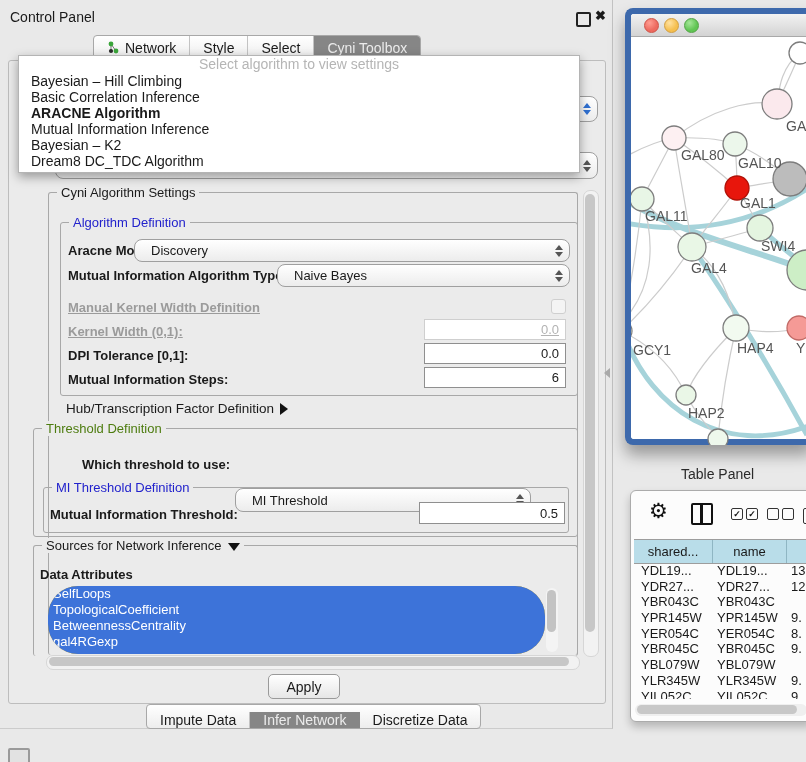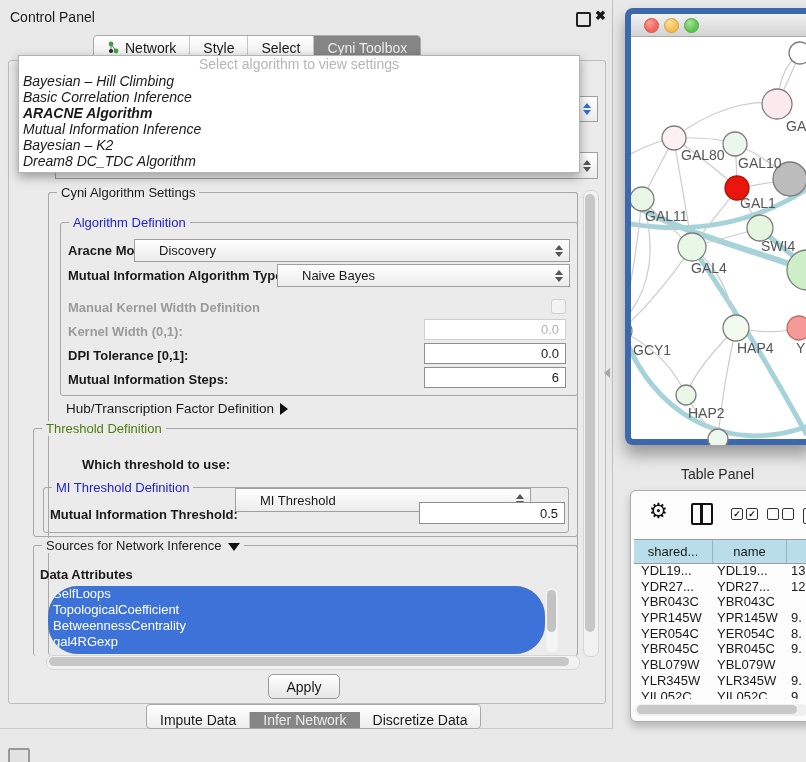--- a/index.html
+++ b/index.html
@@ -14,43 +14,43 @@
   .float-btn{left:576px;top:12px;width:11px;height:11px;border:2px solid #222;border-radius:2px;}
   .close-btn{left:595px;top:8px;font-size:13px;font-weight:bold;}
   .tabstrip{left:93px;top:35px;height:23px;display:flex;align-items:stretch;
             background:linear-gradient(#ffffff,#ededed);border:1px solid #a8a8a8;border-radius:4px;overflow:hidden;}
   .tab{display:flex;align-items:center;gap:5px;padding:0 13px;font-size:14px;border-right:1px solid #c3c3c3;}
   .tab:last-child{border-right:none;}
   .tab.sel{background:#868686;color:#ececec;border-right:none;}
   .inner{left:8px;top:60px;width:596px;height:642px;background:#ebebeb;border:1px solid #bdbdbd;border-radius:3px;}
 
   
-  .combo{background:linear-gradient(#ffffff,#ececec);border:1px solid #9f9f9f;border-radius:0;
-         font-size:13px;display:flex;align-items:center;padding-left:24px;box-sizing:border-box;}
+  .combo{background:linear-gradient(#ffffff,#ececec);border:1px solid #9f9f9f;border-radius:8px;
+         font-size:13px;display:flex;align-items:center;padding-left:16px;box-sizing:border-box;}
   .stepper{position:absolute;right:7px;top:50%;transform:translateY(-50%);width:8px;height:12px;}
   .stepper:before{content:"";position:absolute;left:1px;top:0;border-left:4px solid transparent;
          border-right:4px solid transparent;border-bottom:5px solid #555;}
   .stepper:after{content:"";position:absolute;left:1px;bottom:0;border-left:4px solid transparent;
          border-right:4px solid transparent;border-top:5px solid #555;}
   .stepper.focus:before{border-bottom-color:#2f6fd0;} .stepper.focus:after{border-top-color:#2f6fd0;}
   .ghost{color:#a9a9a9;}
 
   
   .popup{left:18px;top:55px;width:560px;height:116px;background:#fff;border:1px solid #b4b4b4;
          box-shadow:0 4px 10px rgba(0,0,0,.35);z-index:6;}
   .popup .prompt{height:17px;line-height:17px;text-align:center;color:#b5b5b5;font-size:14px;}
-  .popup .it{height:16px;line-height:16px;padding-left:4px;font-size:14px;font-style:italic;}
+  .popup .it{height:16px;line-height:16px;padding-left:12px;font-size:14px;}
   .popup .it.bold{font-weight:bold;}
 
   
   .gb{border:1px solid #a8a8a8;border-radius:3px;}
   .gt{position:absolute;top:-8px;left:8px;background:#ebebeb;padding:0 4px;font-size:13px;white-space:nowrap;}
   .blue{color:#2222cc;} .green{color:#4d7c0f;}
   .lbl{font-size:13px;font-weight:bold;white-space:nowrap;}
-  .dis{color:#9b9b9b;}
+  .dis{color:#9b9b9b;text-decoration:underline;}
   .field{background:#fff;border:1px solid #8f8f8f;font-size:13px;display:flex;align-items:center;
          justify-content:flex-end;padding-right:6px;box-sizing:border-box;}
   .field.dis{border-color:#cfcfcf;color:#b3b3b3;}
   .cbx{width:13px;height:13px;border:1px solid #cfcfcf;border-radius:3px;background:#f4f4f4;}
 
   .vsb{left:583px;top:190px;width:14px;height:465px;background:#f2f2f2;border:1px solid #d6d6d6;border-radius:7px;}
   .vsb .th{position:absolute;left:1px;top:3px;width:10px;height:438px;background:#c7c7c7;border-radius:6px;}
   .hsb{left:46px;top:655px;width:532px;height:13px;background:#f2f2f2;border:1px solid #d6d6d6;border-radius:7px;}
   .hsb .th{position:absolute;left:2px;top:1px;width:520px;height:9px;background:#c7c7c7;border-radius:5px;}
 

